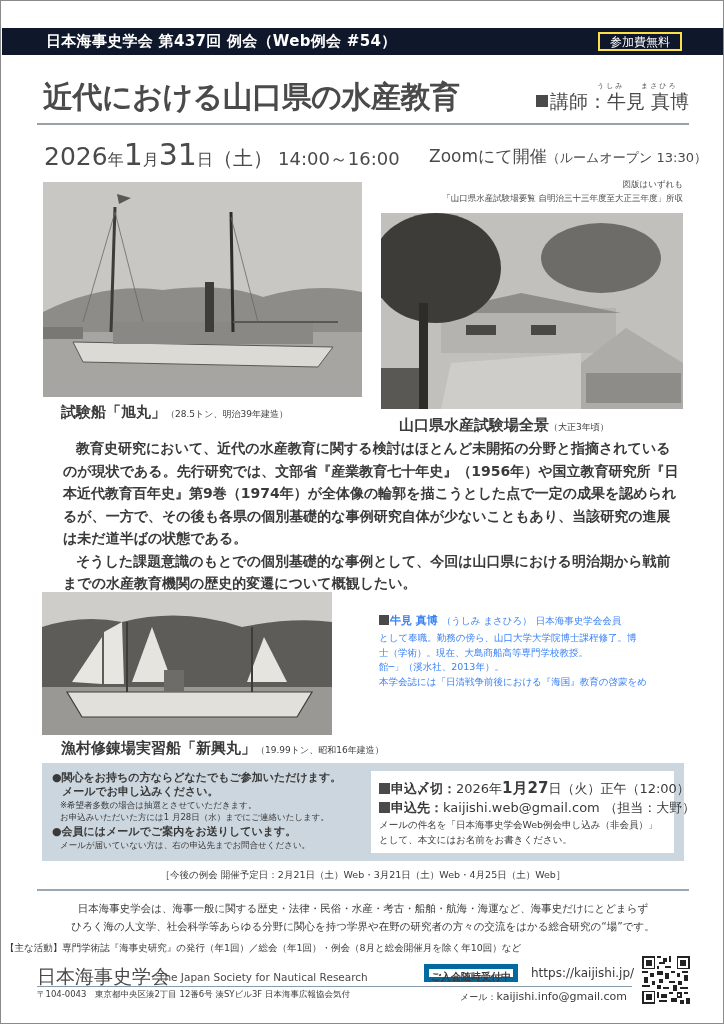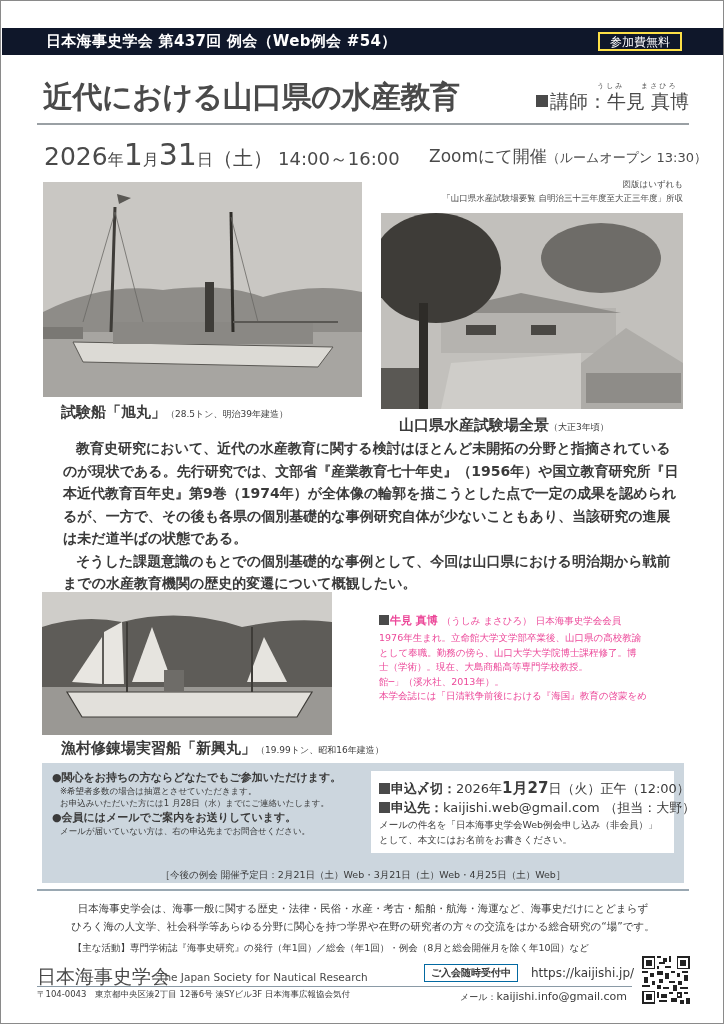--- a/index.html
+++ b/index.html
@@ -36,47 +36,47 @@
 
   .caption { position: absolute; font-size: 9px; color: #3a3a3a; white-space: nowrap; }
   .caption b { font-weight: bold; font-size: 15px; margin-left: 18px; }
   .cap1 { left: 42px; top: 402px; }
   .cap2 { left: 380px; top: 415px; }
   .cap3 { left: 42px; top: 738px; }
 
   .body-text { position: absolute; left: 62px; top: 436px; width: 620px; font-size: 14px; line-height: 22.5px; color: #3a3a3a; font-weight: bold; }
   .body-text p { text-indent: 13px; }
 
-  .bio { position: absolute; left: 378px; top: 612px; width: 300px; color: #ec4899; }
+  .bio { position: absolute; left: 378px; top: 612px; width: 300px; color: #3b82f6; }
   .bio-head { font-size: 11px; font-weight: bold; margin-bottom: 3px; white-space: nowrap; }
   .bio-head .sq { display: inline-block; width: 10px; height: 10px; background: #4a4a4a; vertical-align: -1px; margin-right: 1px; }
   .bio-head .reading { font-weight: normal; font-size: 9.5px; }
   .bio-line { font-size: 9.5px; line-height: 14.5px; white-space: nowrap; }
 
-  .apply-box { position: absolute; left: 41px; top: 762px; width: 642px; height: 120px; background: #ccd6de; }
+  .apply-box { position: absolute; left: 41px; top: 762px; width: 642px; height: 98px; background: #ccd6de; }
   .apply-left { position: absolute; left: 10px; top: 8px; width: 318px; }
   .al-main { font-size: 11px; font-weight: bold; line-height: 14px; color: #3a3a3a; white-space: nowrap; }
   .al-sub { font-size: 8.5px; line-height: 12px; color: #3a3a3a; white-space: nowrap; padding-left: 8px; }
   .al-indent { padding-left: 10px; }
   .apply-right { position: absolute; left: 329px; top: 8px; width: 303px; height: 82px; background: #fff; padding: 8px 6px 0 8px; }
   .ar-line { font-size: 13px; font-weight: bold; color: #3a3a3a; white-space: nowrap; line-height: 19px; }
   .ar-line .sq { display: inline-block; width: 11px; height: 11px; background: #4a4a4a; vertical-align: -1px; margin-right: 1px; }
   .ar-line .big { font-size: 15px; }
   .ar-line .nb { font-weight: normal; }
   .ar-note { font-size: 9.5px; line-height: 14px; color: #3a3a3a; white-space: nowrap; margin-top: 1px; }
 
   .schedule { position: absolute; left: 0; top: 868px; width: 724px; text-align: center; font-size: 9.5px; color: #3a3a3a; white-space: nowrap; }
   .rule2 { position: absolute; left: 36px; top: 888px; width: 652px; height: 2px; background: #9aa8b2; }
 
   .about { position: absolute; left: 0; top: 898px; width: 724px; text-align: center; font-size: 10.5px; line-height: 18px; color: #3a3a3a; white-space: nowrap; }
-  .activities { position: absolute; left: 14px; top: 941px; width: 574px; text-align: right; font-size: 9.5px; color: #3a3a3a; white-space: nowrap; }
+  .activities { position: absolute; left: 4px; top: 941px; width: 574px; text-align: left; font-size: 9.5px; color: #3a3a3a; white-space: nowrap; }
 
   .society-name { position: absolute; left: 36px; top: 963px; font-size: 19px; color: #4a4a4a; white-space: nowrap; }
   .society-en { position: absolute; left: 157px; top: 970px; font-size: 10.5px; color: #4a4a4a; white-space: nowrap; }
-  .join-badge { position: absolute; left: 423px; top: 963px; width: 94px; height: 18px; border: 1px solid #0369a1; font-size: 10px; font-weight: bold; text-align: center; line-height: 16px; color: #3a3a3a; }
+  .join-badge { position: absolute; left: 423px; top: 963px; width: 94px; height: 18px; border: 5px solid #0369a1; font-size: 10px; font-weight: bold; text-align: center; line-height: 16px; color: #3a3a3a; }
   .site-url { position: absolute; left: 530px; top: 965px; font-size: 12px; color: #3a3a3a; white-space: nowrap; }
   .rule3 { position: absolute; left: 36px; top: 985px; width: 595px; height: 1px; background: #8a9aa6; }
   .address { position: absolute; left: 36px; top: 988px; font-size: 8.5px; color: #3a3a3a; white-space: nowrap; }
   .mail { position: absolute; right: 96px; top: 989px; font-size: 11px; color: #3a3a3a; white-space: nowrap; }
   .mail .lbl { font-size: 9px; }
   .qr { position: absolute; left: 641px; top: 955px; width: 48px; height: 48px; }
 </style>
 </head>
 <body>
 
@@ -171,30 +171,30 @@
     </svg>
   </div>
   <div class="caption cap3">
     <b>漁村修錬場実習船「新興丸」</b><span>（19.99トン、昭和16年建造）</span>
   </div>
 
   <div class="bio">
     <div class="bio-head">
       <span class="sq"></span><span>牛見 真博</span> <span class="reading">（うしみ まさひろ）</span> <span class="reading">日本海事史学会会員</span>
     </div>
-    <div class="bio-line">1976年生まれ。立命館大学文学部卒業後、山口県の高校教諭</div>
     <div class="bio-line">として奉職。勤務の傍ら、山口大学大学院博士課程修了。博</div>
     <div class="bio-line">士（学術）。現在、大島商船高等専門学校教授。</div>
     <div class="bio-line">館─」（溪水社、2013年）。</div>
     <div class="bio-line">本学会誌には「日清戦争前後における『海国』教育の啓蒙をめ</div>
   </div>
 
   <div class="apply-box">
     <div class="apply-left">
       <div class="al-main">●関心をお持ちの方ならどなたでもご参加いただけます。</div>
+      <div class="al-main al-indent">メールでお申し込みください。</div>
       <div class="al-sub">※希望者多数の場合は抽選とさせていただきます。</div>
       <div class="al-sub">お申込みいただいた方には1 月28日（水）までにご連絡いたします。</div>
       <div class="al-main" style="margin-top:2px">●会員にはメールでご案内をお送りしています。</div>
       <div class="al-sub">メールが届いていない方は、右の申込先までお問合せください。</div>
     </div>
     <div class="apply-right">
       <div class="ar-line">
         <span class="sq"></span><span>申込〆切：</span><span class="nb">2026年</span><span class="big">1月27</span><span class="nb">日（火）正午（12:00）</span>
       </div>
       <div class="ar-line">

